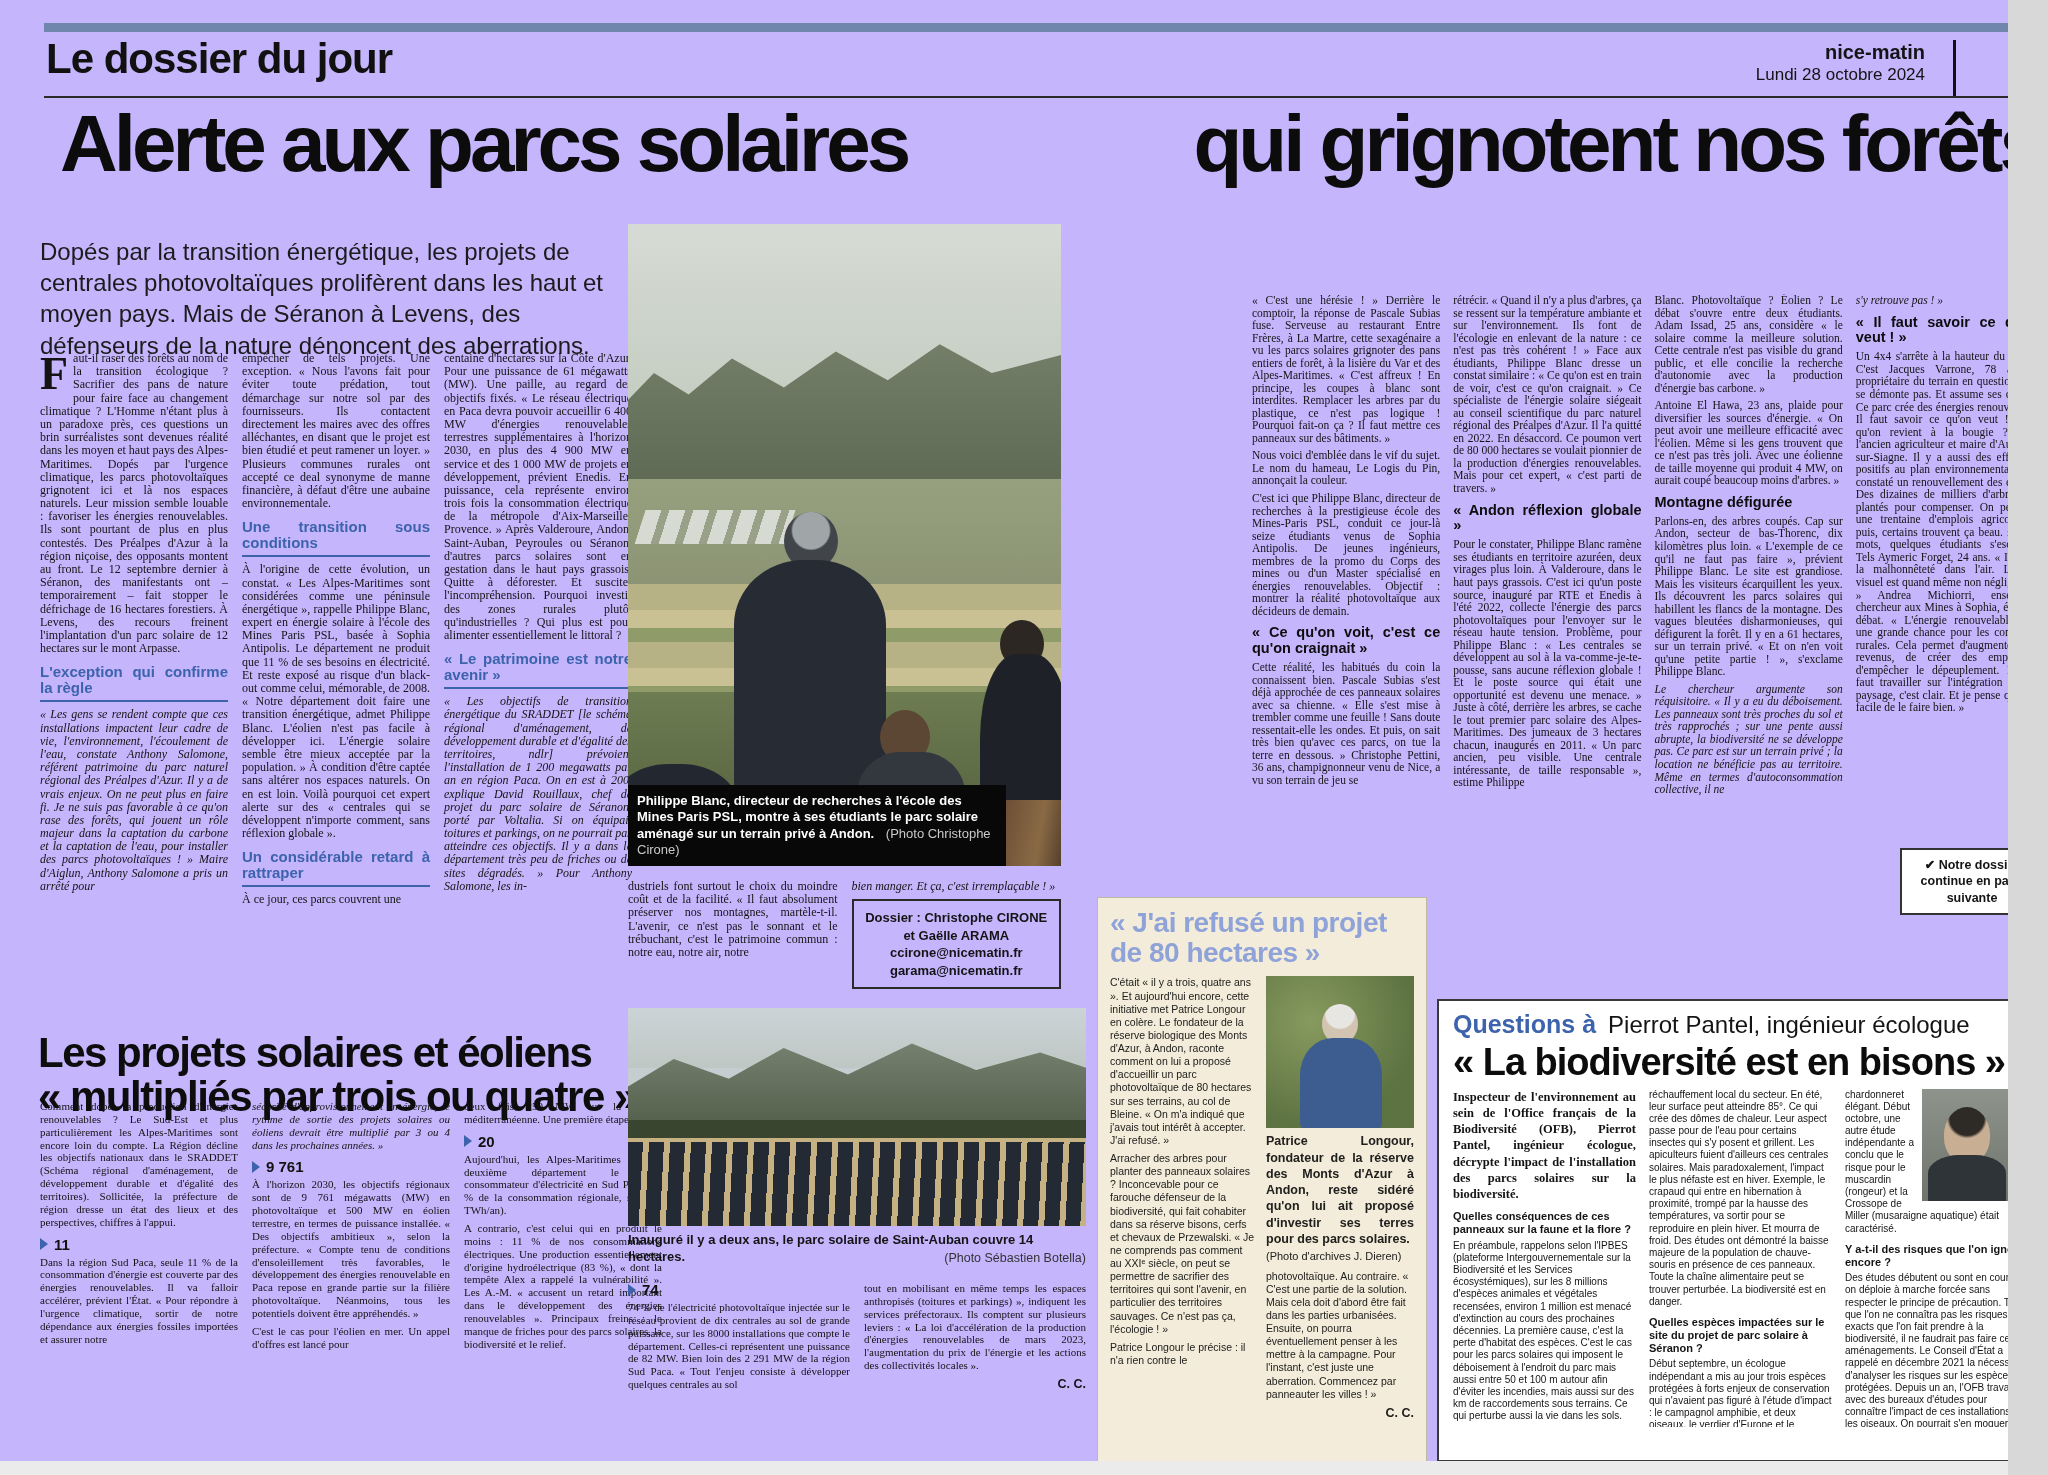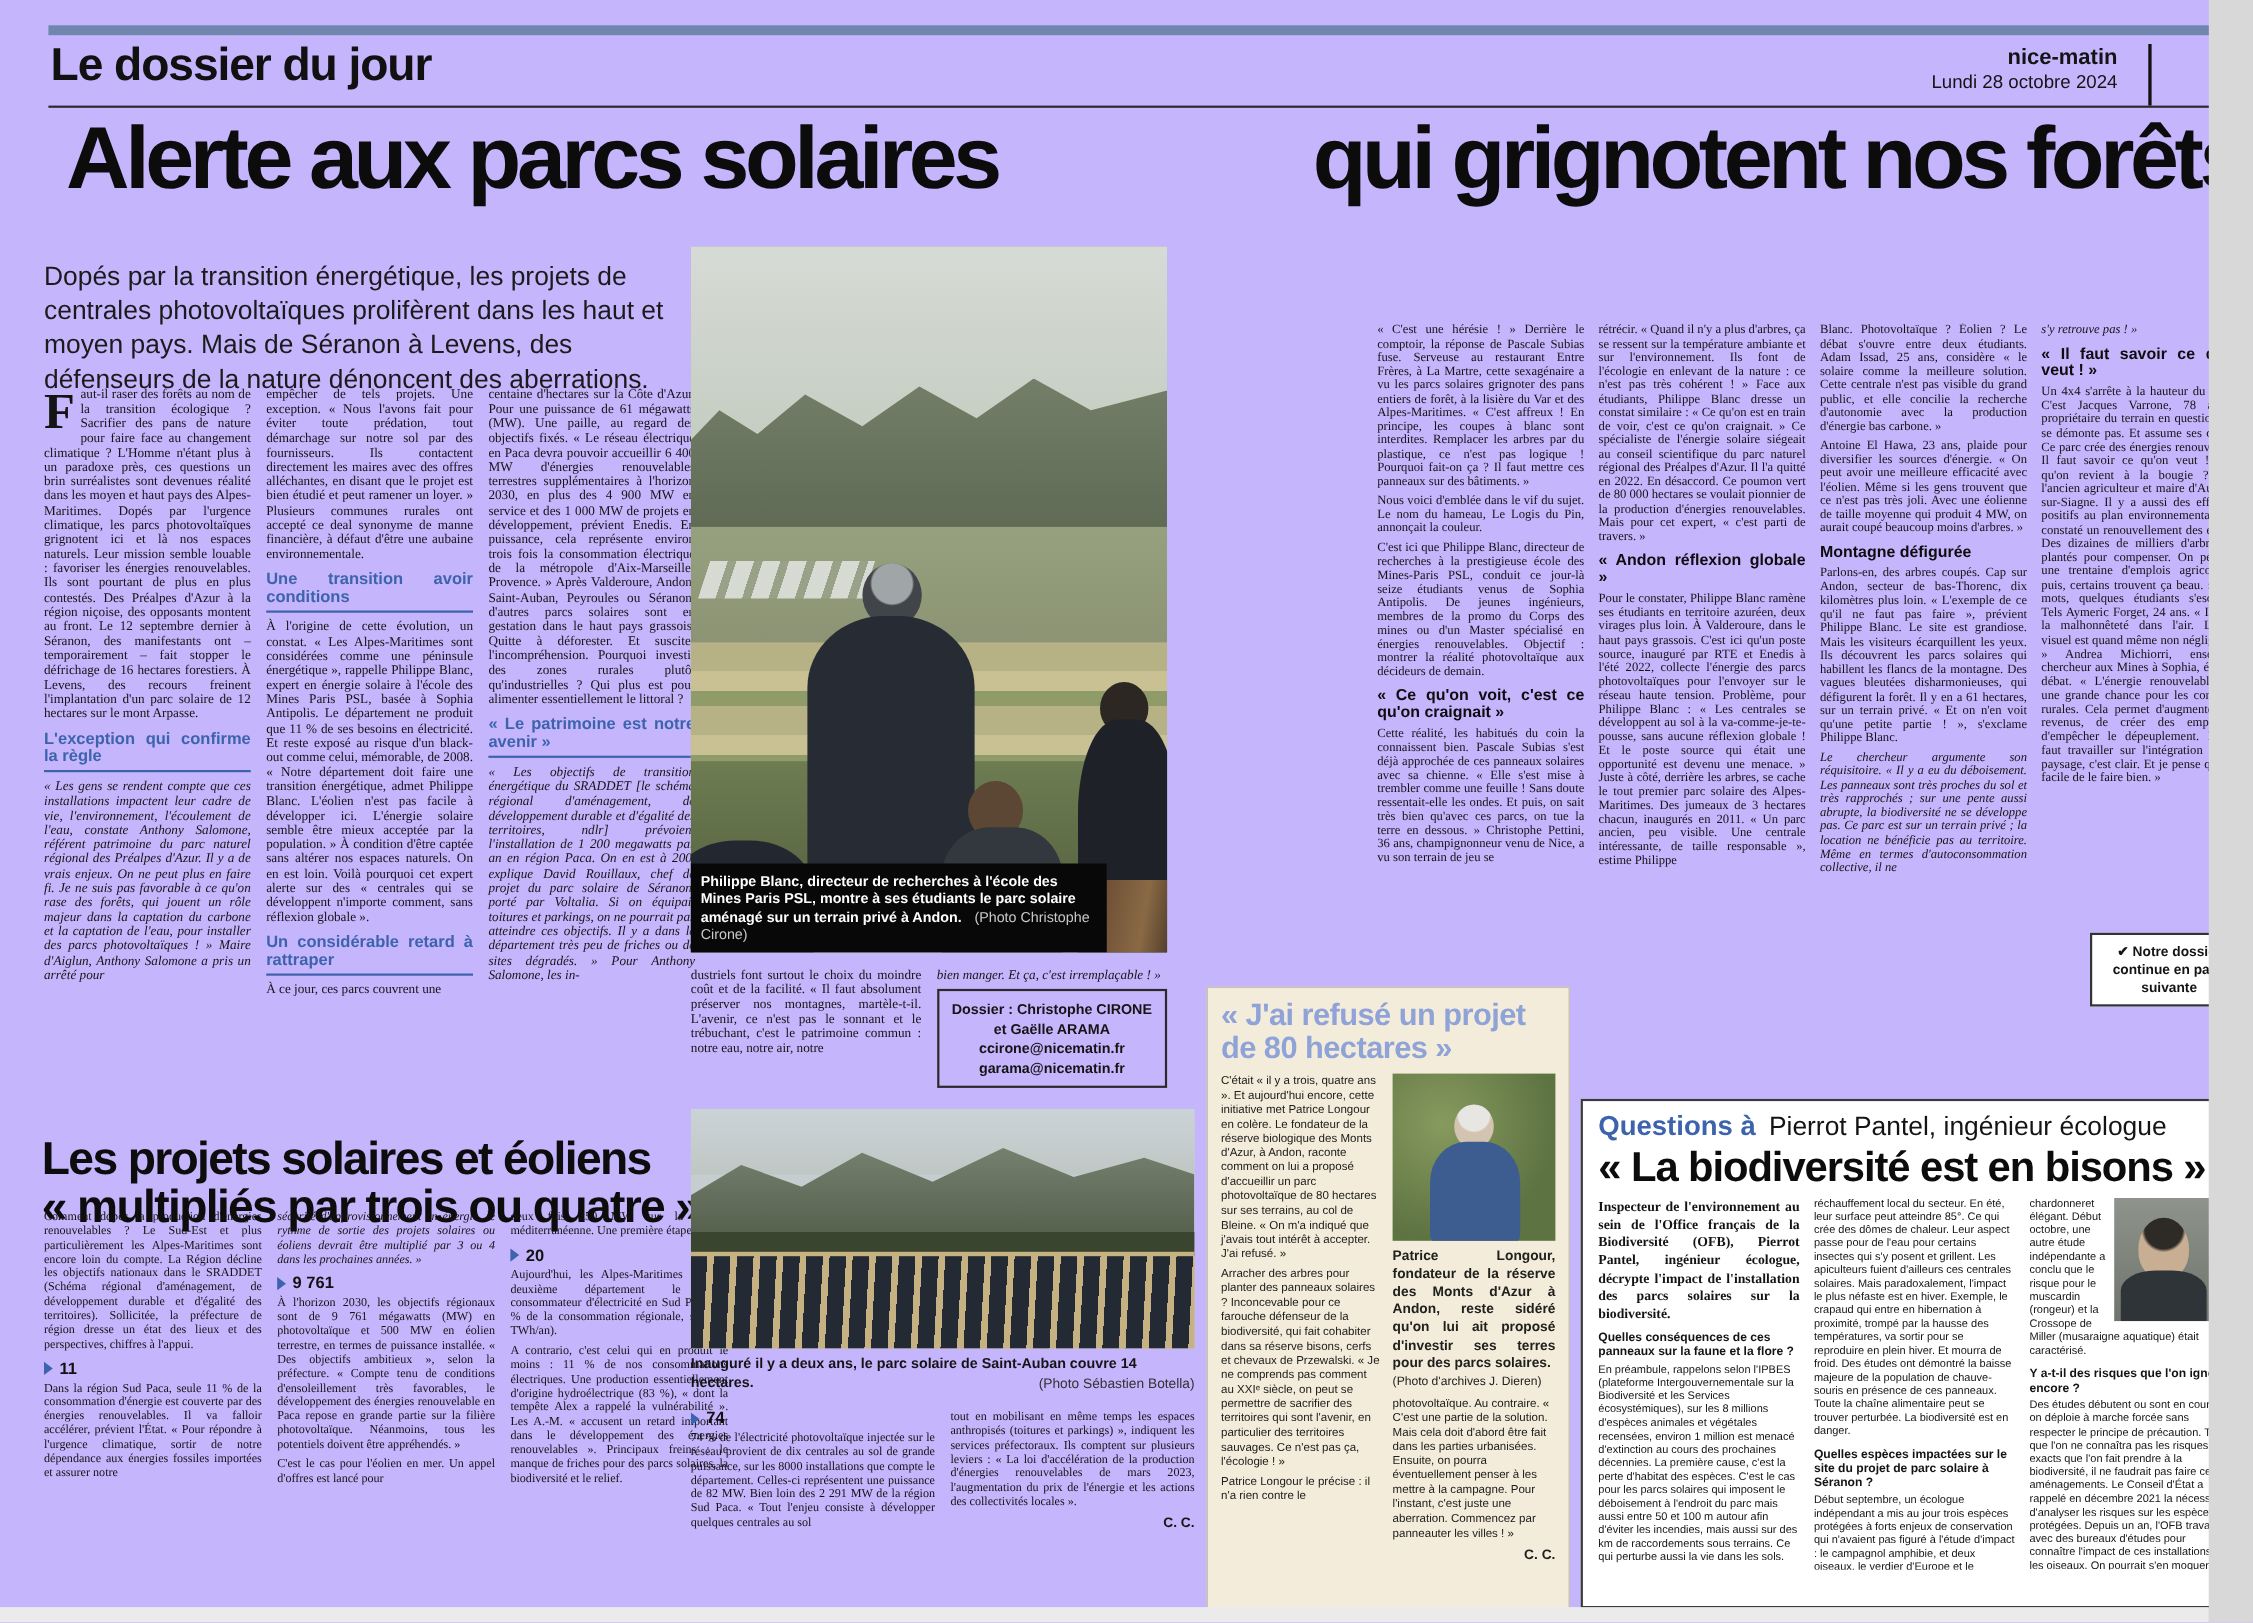--- a/index.html
+++ b/index.html
@@ -144,21 +144,21 @@
   <p class="abs standfirst">Dopés par la transition énergétique, les projets de centrales photovoltaïques prolifèrent dans les haut et moyen pays. Mais de Séranon à Levens, des défenseurs de la nature dénoncent des aberrations.</p>
 
   <div class="abs maincols">
     <div class="col">
       <p><span class="dropcap">F</span><span>aut-il raser des forêts au nom de la transition écologique ? Sacrifier des pans de nature pour faire face au changement climatique ? L'Homme n'étant plus à un paradoxe près, ces questions un brin surréalistes sont devenues réalité dans les moyen et haut pays des Alpes-Maritimes. Dopés par l'urgence climatique, les parcs photovoltaïques grignotent ici et là nos espaces naturels. Leur mission semble louable : favoriser les énergies renouvelables. Ils sont pourtant de plus en plus contestés. Des Préalpes d'Azur à la région niçoise, des opposants montent au front. Le 12 septembre dernier à Séranon, des manifestants ont – temporairement – fait stopper le défrichage de 16 hectares forestiers. À Levens, des recours freinent l'implantation d'un parc solaire de 12 hectares sur le mont Arpasse.</span></p>
       <h4 class="bluehead">L'exception qui confirme la règle</h4>
       <p class="it">« Les gens se rendent compte que ces installations impactent leur cadre de vie, l'environnement, l'écoulement de l'eau, constate Anthony Salomone, référent patrimoine du parc naturel régional des Préalpes d'Azur. Il y a de vrais enjeux. On ne peut plus en faire fi. Je ne suis pas favorable à ce qu'on rase des forêts, qui jouent un rôle majeur dans la captation du carbone et la captation de l'eau, pour installer des parcs photovoltaïques ! » Maire d'Aiglun, Anthony Salomone a pris un arrêté pour</p>
     </div>
     <div class="col">
       <p>empêcher de tels projets. Une exception. « Nous l'avons fait pour éviter toute prédation, tout démarchage sur notre sol par des fournisseurs. Ils contactent directement les maires avec des offres alléchantes, en disant que le projet est bien étudié et peut ramener un loyer. » Plusieurs communes rurales ont accepté ce deal synonyme de manne financière, à défaut d'être une aubaine environnementale.</p>
-      <h4 class="bluehead">Une transition avoir conditions</h4>
+      <h4 class="bluehead">Une transition sous conditions</h4>
       <p>À l'origine de cette évolution, un constat. « Les Alpes-Maritimes sont considérées comme une péninsule énergétique », rappelle Philippe Blanc, expert en énergie solaire à l'école des Mines Paris PSL, basée à Sophia Antipolis. Le département ne produit que 11 % de ses besoins en électricité. Et reste exposé au risque d'un black-out comme celui, mémorable, de 2008. « Notre département doit faire une transition énergétique, admet Philippe Blanc. L'éolien n'est pas facile à développer ici. L'énergie solaire semble être mieux acceptée par la population. » À condition d'être captée sans altérer nos espaces naturels. On en est loin. Voilà pourquoi cet expert alerte sur des « centrales qui se développent n'importe comment, sans réflexion globale ».</p>
       <h4 class="bluehead">Un considérable retard à rattraper</h4>
       <p>À ce jour, ces parcs couvrent une</p>
     </div>
     <div class="col">
       <p>centaine d'hectares sur la Côte d'Azur. Pour une puissance de 61 mégawatts (MW). Une paille, au regard des objectifs fixés. « Le réseau électrique en Paca devra pouvoir accueillir 6 400 MW d'énergies renouvelables terrestres supplémentaires à l'horizon 2030, en plus des 4 900 MW en service et des 1 000 MW de projets en développement, prévient Enedis. En puissance, cela représente environ trois fois la consommation électrique de la métropole d'Aix-Marseille-Provence. » Après Valderoure, Andon, Saint-Auban, Peyroules ou Séranon, d'autres parcs solaires sont en gestation dans le haut pays grassois. Quitte à déforester. Et susciter l'incompréhension. Pourquoi investir des zones rurales plutôt qu'industrielles ? Qui plus est pour alimenter essentiellement le littoral ?</p>
       <h4 class="bluehead">« Le patrimoine est notre avenir »</h4>
       <p class="it">« Les objectifs de transition énergétique du SRADDET [le schéma régional d'aménagement, de développement durable et d'égalité des territoires, ndlr] prévoient l'installation de 1 200 megawatts par an en région Paca. On en est à 200, explique David Rouillaux, chef de projet du parc solaire de Séranon, porté par Voltalia. Si on équipait toitures et parkings, on ne pourrait pas atteindre ces objectifs. Il y a dans le département très peu de friches ou de sites dégradés. » Pour Anthony Salomone, les in-</p>
     </div>
   </div>

